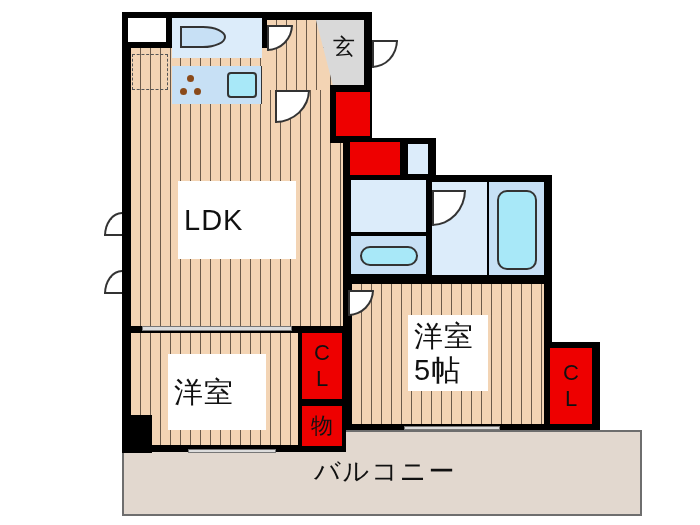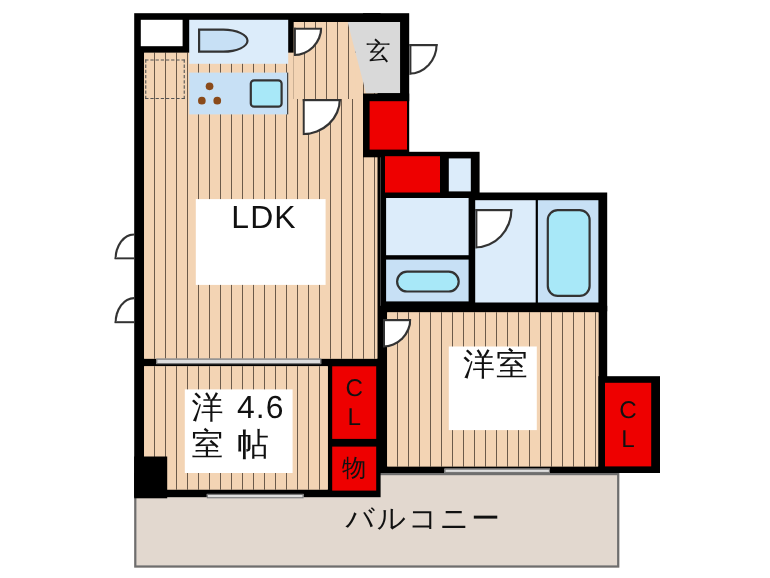--- a/index.html
+++ b/index.html
@@ -6,34 +6,34 @@
     body { width:700px; height:525px; position:relative; overflow:hidden; font-family:"Liberation Sans", sans-serif; }
     .abs { position:absolute; box-sizing:border-box; }
     .wall { background:#000; }
     .floor {
       background-color:#f3d4b4;
       background-image: repeating-linear-gradient(90deg, #f3d4b4 0px, #f3d4b4 9px, #6b5a4a 9px, #6b5a4a 10px);
     }
     .wet { background:#dcecfa; }
     .wet2 { background:#c7e0f5; }
     .red { background:#ee0000; }
-    .label-box { background:#fff; display:flex; flex-direction:row; justify-content:center; padding-left:6px; color:#111; }
+    .label-box { background:#fff; display:flex; flex-direction:column; justify-content:center; padding-left:6px; color:#111; }
     .room-label { font-size:29px; line-height:34px; letter-spacing:1px; }
     .cl { color:#111; font-size:22px; display:flex; flex-direction:column; align-items:center; justify-content:center; line-height:26px; }
     .balcony { background:#e2d8cf; border:2px solid #6e6e6e; }
     .door { border:2px solid #333; border-radius:0 0 100% 0; background:#fff; }
     .tub { background:#a8e8f8; border:2px solid #333; border-radius:10px; }
     .genkan { background:#d9d9d9; }
   </style>
 </head>
 <body>
 
 <div class="abs" style="left:0;top:0;width:700px;height:525px;">
 
-  <div class="abs balcony" style="left:122px;top:430px;width:441px;height:86px;">
+  <div class="abs balcony" style="left:122px;top:430px;width:520px;height:86px;">
     <div class="abs" style="left:190px;top:22px;font-size:26px;color:#111;letter-spacing:2px;">バルコニー</div>
   </div>
 
   <div class="abs wall" style="left:122px;top:12px;width:224px;height:440px;"></div>
   <div class="abs wall" style="left:330px;top:12px;width:42px;height:80px;"></div>
 
   <div class="abs floor" style="left:131px;top:48px;width:212px;height:278px;"></div>
 
   <div class="abs floor" style="left:267px;top:20px;width:56px;height:70px;"></div>
 
@@ -67,34 +67,34 @@
   <div class="abs tub" style="left:360px;top:246px;width:58px;height:20px;border-radius:12px;"></div>
   <div class="abs wet" style="left:432px;top:182px;width:55px;height:93px;"></div>
   <div class="abs door" style="left:432px;top:190px;width:34px;height:36px;border-radius:0 0 100% 0;"></div>
   <div class="abs wet2" style="left:489px;top:182px;width:55px;height:93px;"></div>
   <div class="abs tub" style="left:497px;top:190px;width:40px;height:80px;"></div>
 
   <div class="abs wall" style="left:344px;top:278px;width:208px;height:152px;"></div>
   <div class="abs floor" style="left:352px;top:284px;width:192px;height:140px;"></div>
   <div class="abs label-box" style="left:408px;top:315px;width:80px;height:76px;">
     <div class="room-label">洋室</div>
+    <div class="room-label">5帖</div>
   </div>
   <div class="abs door" style="left:348px;top:290px;width:26px;height:26px;"></div>
 
   <div class="abs wall" style="left:544px;top:342px;width:56px;height:88px;"></div>
   <div class="abs red cl" style="left:550px;top:348px;width:42px;height:76px;">
     <span>C</span>
     <span>L</span>
   </div>
 
   <div class="abs floor" style="left:131px;top:333px;width:167px;height:112px;"></div>
   <div class="abs wall" style="left:122px;top:415px;width:30px;height:38px;"></div>
   <div class="abs label-box" style="left:168px;top:354px;width:98px;height:76px;">
     <div class="room-label">洋室</div>
-    <div class="room-label">4.6帖</div>
   </div>
   <div class="abs red cl" style="left:302px;top:333px;width:40px;height:66px;">
     <span>C</span>
     <span>L</span>
   </div>
   <div class="abs red cl" style="left:302px;top:406px;width:40px;height:40px;">
     <span>物</span>
   </div>
 
   <div class="abs label-box" style="left:178px;top:181px;width:118px;height:78px;">

